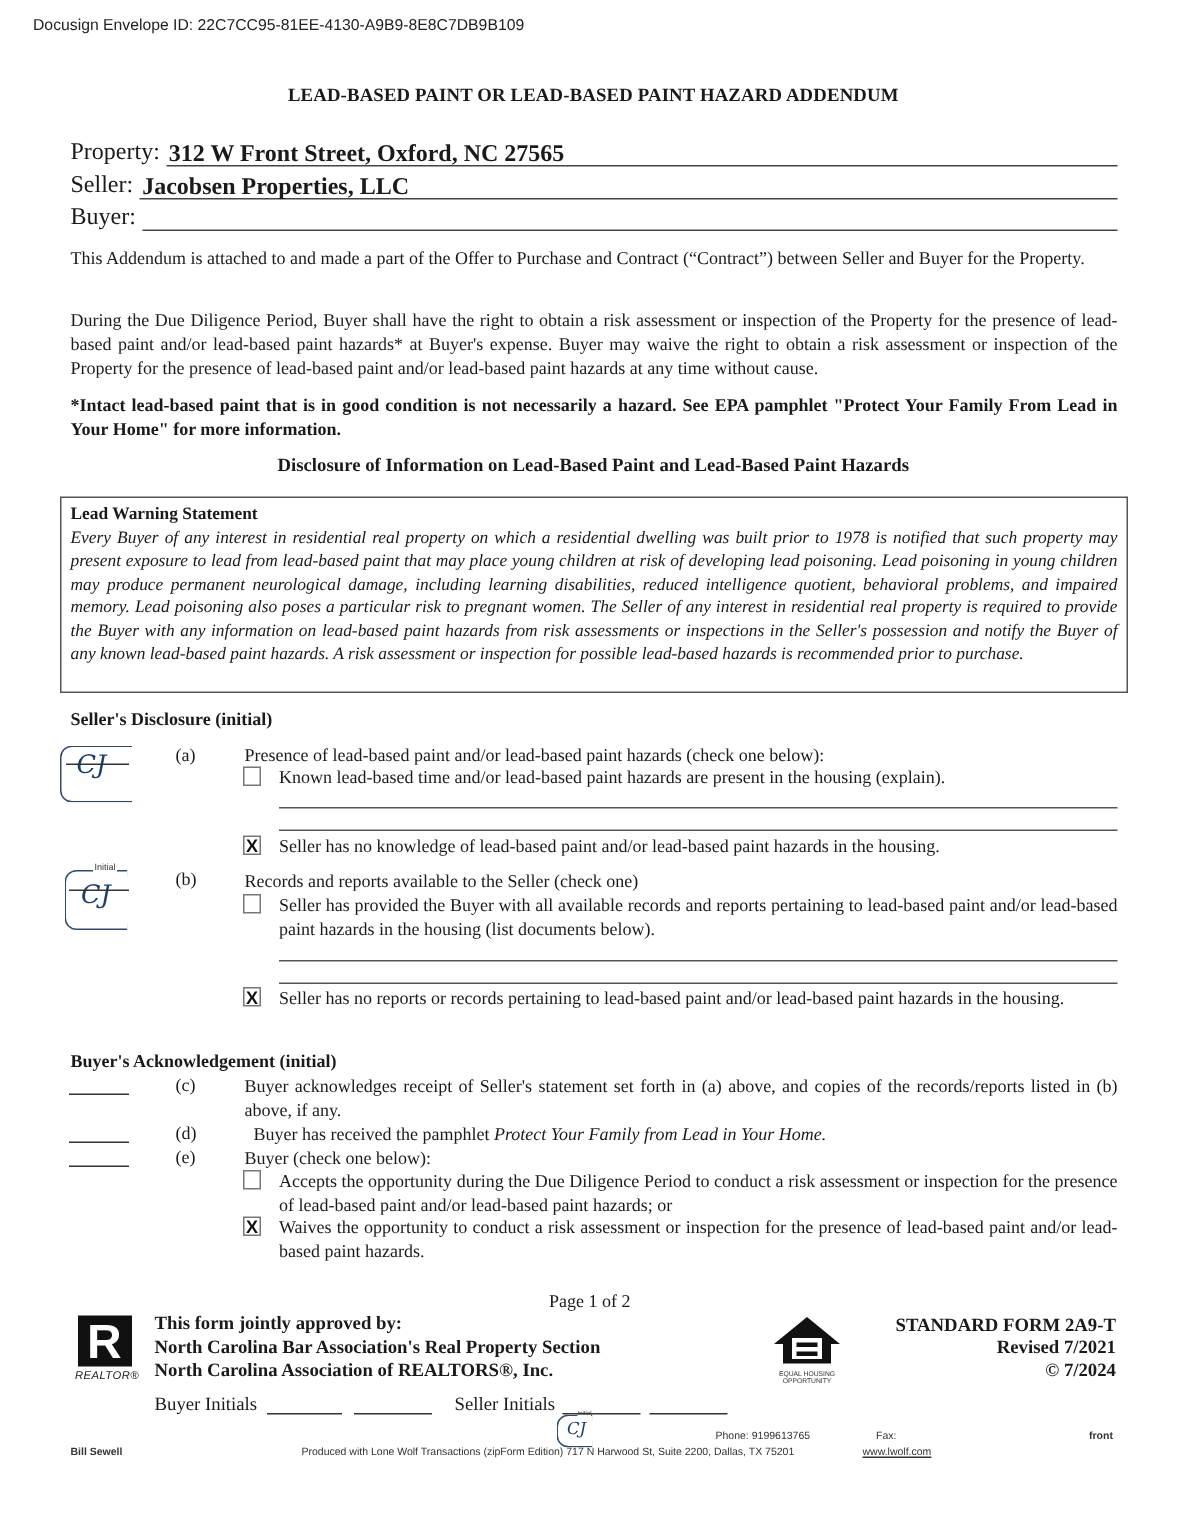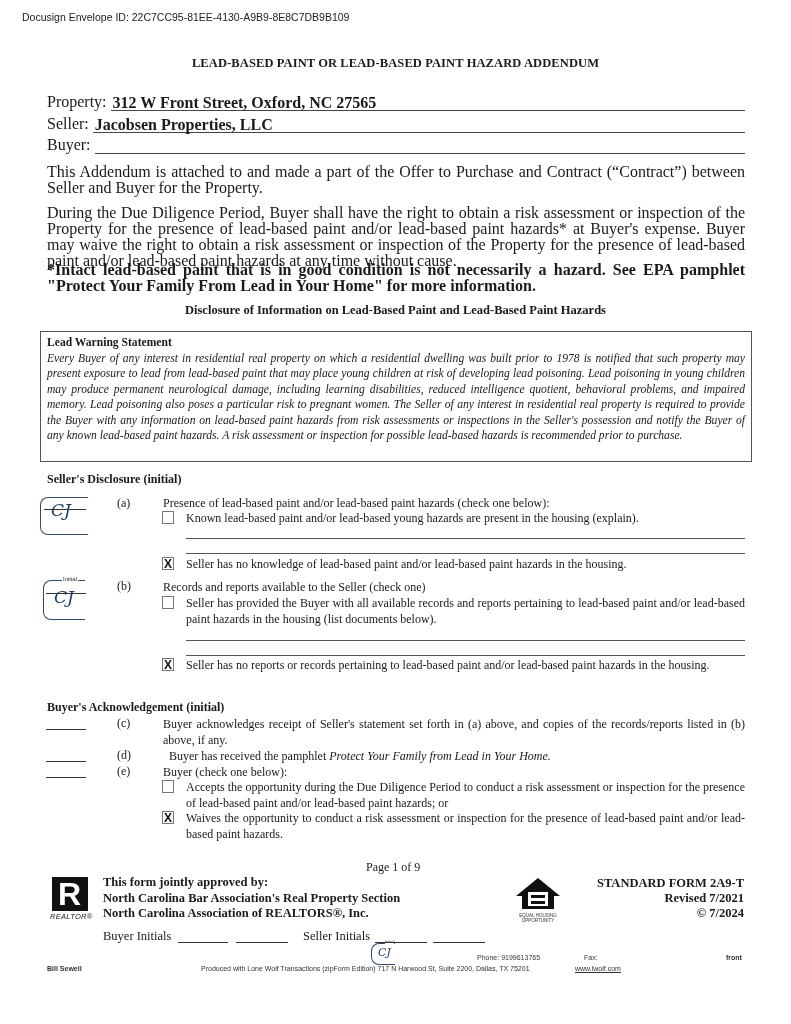--- a/index.html
+++ b/index.html
@@ -4,21 +4,21 @@
 <style>
   * { box-sizing: border-box; margin: 0; padding: 0; }
   html, body { width: 791px; height: 1024px; background: #ffffff; }
   body { position: relative; font-family: "Liberation Serif", serif; color: #1a1a1a; overflow: hidden; }
   .abs { position: absolute; }
   .envelope { left: 22px; top: 11px; font-family: "Liberation Sans", sans-serif; font-size: 10.5px; color: #222; }
   .title { left: 0; width: 791px; top: 56px; text-align: center; font-weight: bold; font-size: 12.5px; letter-spacing: 0.1px; }
   .field-row { left: 47px; width: 698px; height: 16px; font-size: 16px; display: flex; align-items: flex-end; }
   .field-row .lbl { white-space: nowrap; margin-right: 4px; }
   .field-row .val { flex: 1; border-bottom: 1px solid #444; font-weight: bold; height: 15px; line-height: 13px; padding-left: 2px; }
-  .para { left: 47px; width: 698px; font-size: 16px; line-height: 16px; text-align: justify; }
+  .para { left: 47px; width: 698px; font-size: 12px; line-height: 16px; text-align: justify; }
   .bold { font-weight: bold; }
   .center-h { left: 0; width: 791px; text-align: center; font-weight: bold; font-size: 12.5px; }
   .warn-box { left: 40px; top: 331px; width: 712px; height: 131px; border: 1px solid #555; padding: 3px 6px; font-size: 11.6px; line-height: 15.5px; }
   .warn-box .h { font-weight: bold; }
   .warn-box .t { font-style: italic; text-align: justify; }
   .sec-h { left: 47px; font-weight: bold; font-size: 12px; }
   .letter { font-size: 12px; }
   .item { font-size: 12px; line-height: 16px; text-align: justify; }
   .cb { width: 12px; height: 13px; border: 1px solid #777; background: #fff; display: flex; align-items: center; justify-content: center; font-family: "Liberation Sans", sans-serif; font-weight: bold; font-size: 12px; color: #111; }
   .line { height: 1px; background: #555; }
@@ -63,21 +63,21 @@
 <div class="abs sec-h" style="top:472px;">Seller's Disclosure (initial)</div>
 
 <div class="abs sig-bracket" style="left:40px; top:478px; width:48px; height:38px;">
   <span class="abs sig-ink" style="left:10px; top:2px; font-size:17px;">CJ</span>
 </div>
 <div class="abs blank" style="left:44px; top:509px; width:42px;"></div>
 <div class="abs letter" style="left:117px; top:496px;">(a)</div>
 <div class="abs item" style="left:163px; top:495px; width:582px;">Presence of lead-based paint and/or lead-based paint hazards (check one below):</div>
 
 <div class="abs cb" style="left:162px; top:511px;"></div>
-<div class="abs item" style="left:186px; top:510px; width:560px;">Known lead-based paint and/or lead-based young hazards are present in the housing (explain).</div>
+<div class="abs item" style="left:186px; top:510px; width:560px;">Known lead-based time and/or lead-based paint hazards are present in the housing (explain).</div>
 <div class="abs line" style="left:186px; top:538px; width:559px;"></div>
 <div class="abs line" style="left:186px; top:553px; width:559px;"></div>
 
 <div class="abs cb" style="left:162px; top:557px;">
     <span>X</span>
   </div>
 <div class="abs item" style="left:186px; top:556px; width:560px;">Seller has no knowledge of lead-based paint and/or lead-based paint hazards in the housing.</div>
 
 <div class="abs sig-bracket" style="left:43px; top:561px; width:42px; height:40px;">
   <span class="abs tiny" style="left:18px; top:-5px; background:#fff; padding:0 1px;">Initial</span>
@@ -112,21 +112,21 @@
 <div class="abs item" style="left:163px; top:764px; width:582px;">Buyer (check one below):</div>
 
 <div class="abs cb" style="left:162px; top:780px;"></div>
 <div class="abs item" style="left:186px; top:779px; width:559px;">Accepts the opportunity during the Due Diligence Period to conduct a risk assessment or inspection for the presence of lead-based paint and/or lead-based paint hazards; or</div>
 
 <div class="abs cb" style="left:162px; top:811px;">
     <span>X</span>
   </div>
 <div class="abs item" style="left:186px; top:810px; width:559px;">Waives the opportunity to conduct a risk assessment or inspection for the presence of lead-based paint and/or lead-based paint hazards.</div>
 
-<div class="abs" style="left:366px; top:860px; font-size:12px;">Page 1 of 9</div>
+<div class="abs" style="left:366px; top:860px; font-size:12px;">Page 1 of 2</div>
 
 <div class="abs" style="left:52px; top:877px; width:36px; height:34px; background:#111;">
   <span class="abs" style="left:6px; top:0; color:#fff; font-family:'Liberation Sans', sans-serif; font-weight:bold; font-size:32px; line-height:34px;">R</span>
 </div>
 <div class="abs" style="left:50px; top:912px; font-family:'Liberation Sans', sans-serif; font-size:7.5px; letter-spacing:0.3px;font-style:italic;">REALTOR®</div>
 
 <div class="abs foot-b" style="left:103px; top:875px;">This form jointly approved by:</div>
 <div class="abs foot-b" style="left:103px; top:891px;">North Carolina Bar Association's Real Property Section</div>
 <div class="abs foot-b" style="left:103px; top:906px;">North Carolina Association of REALTORS®, Inc.</div>
 

